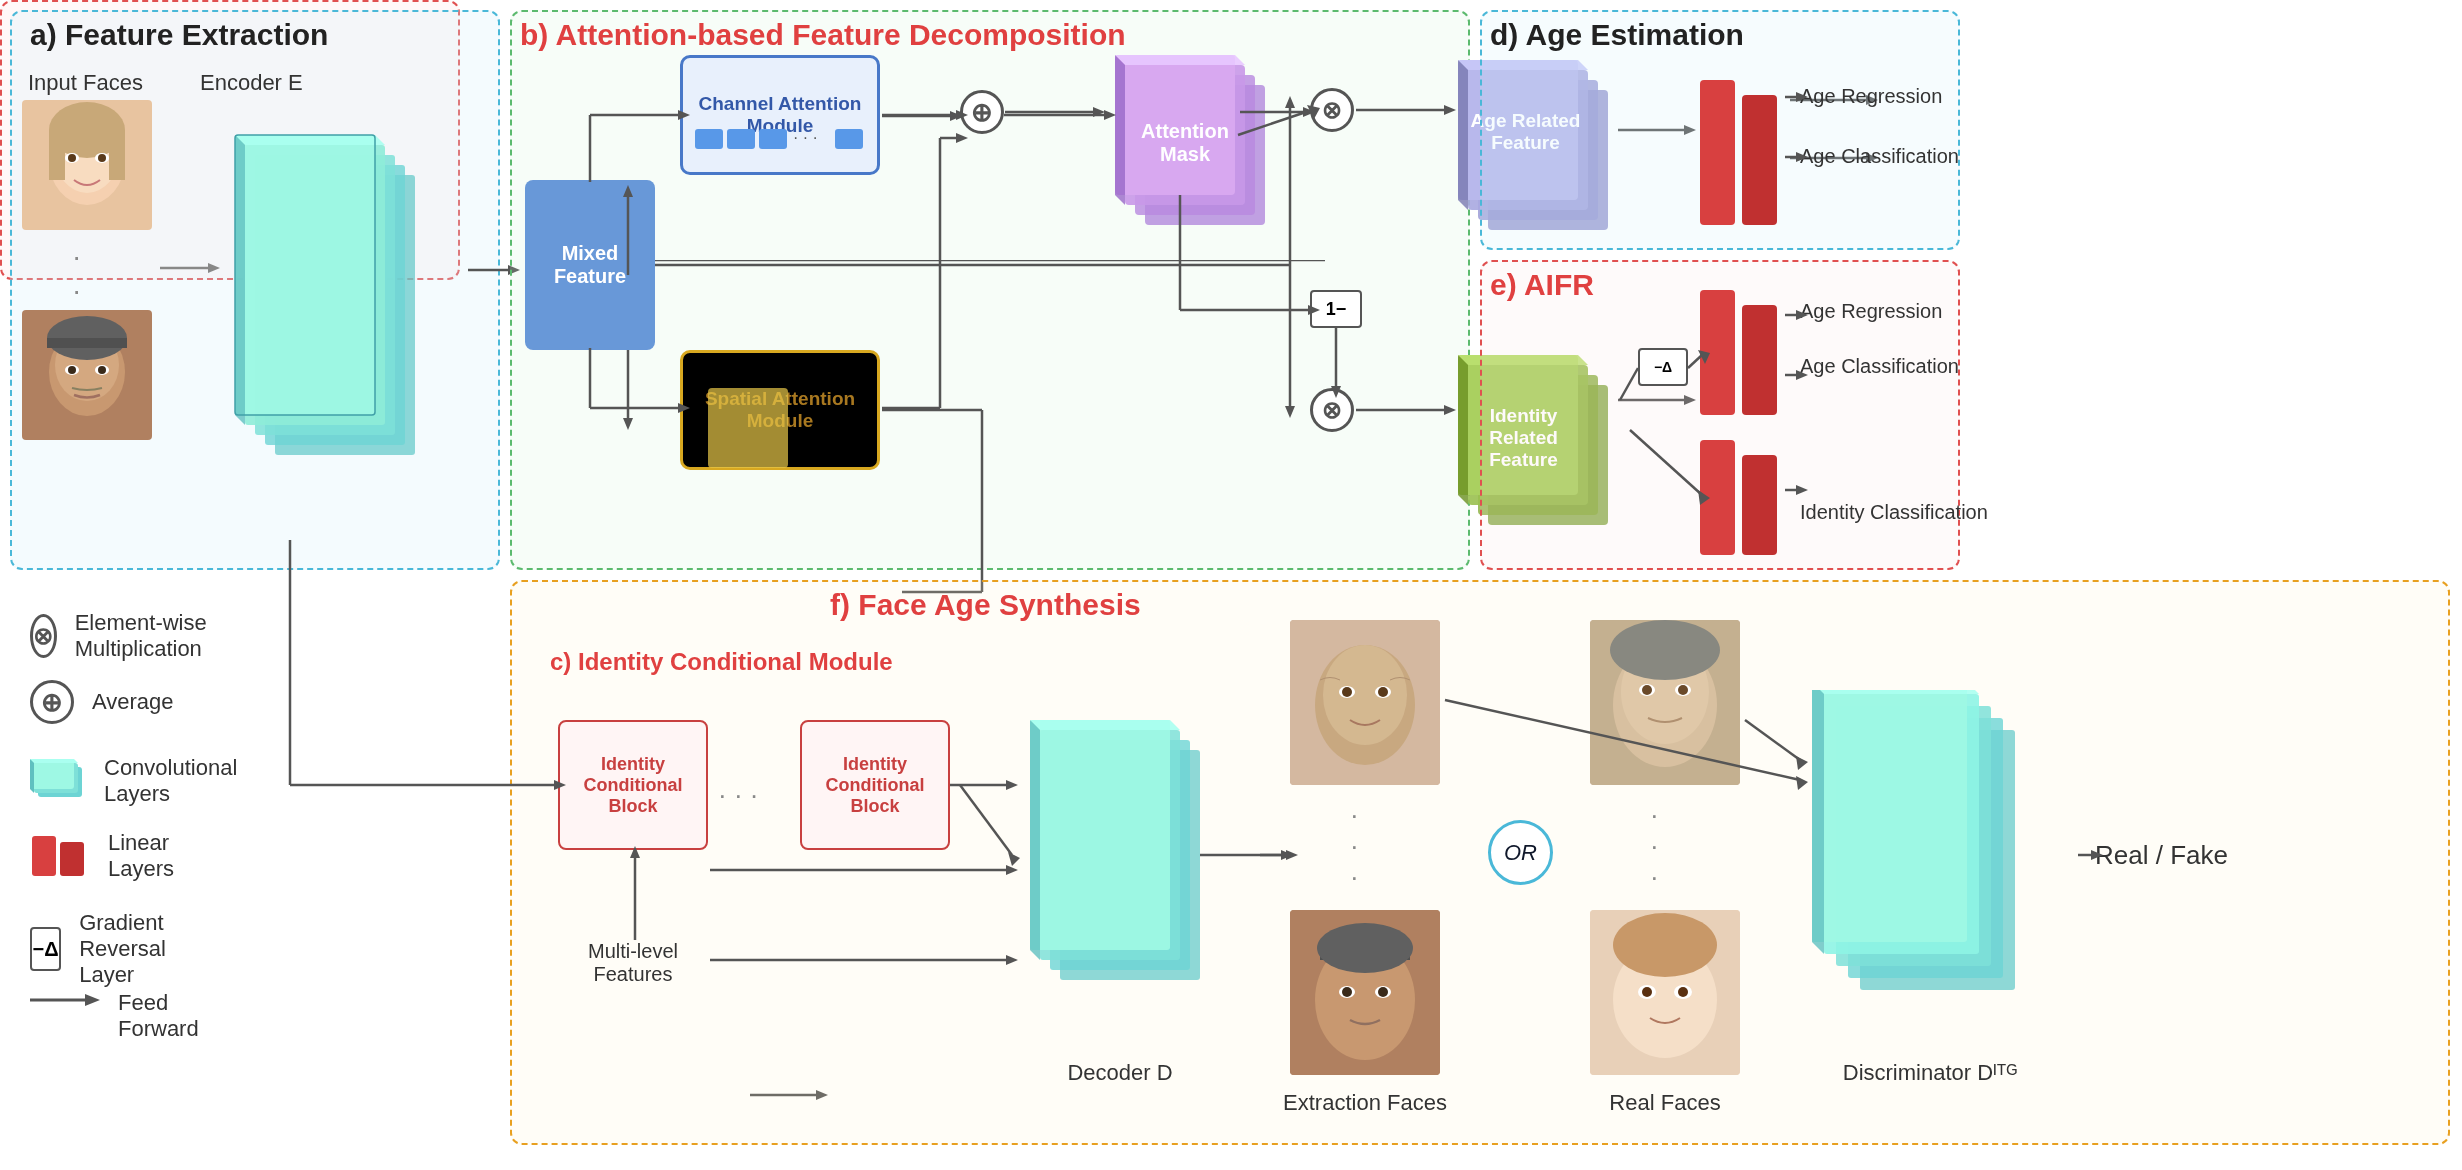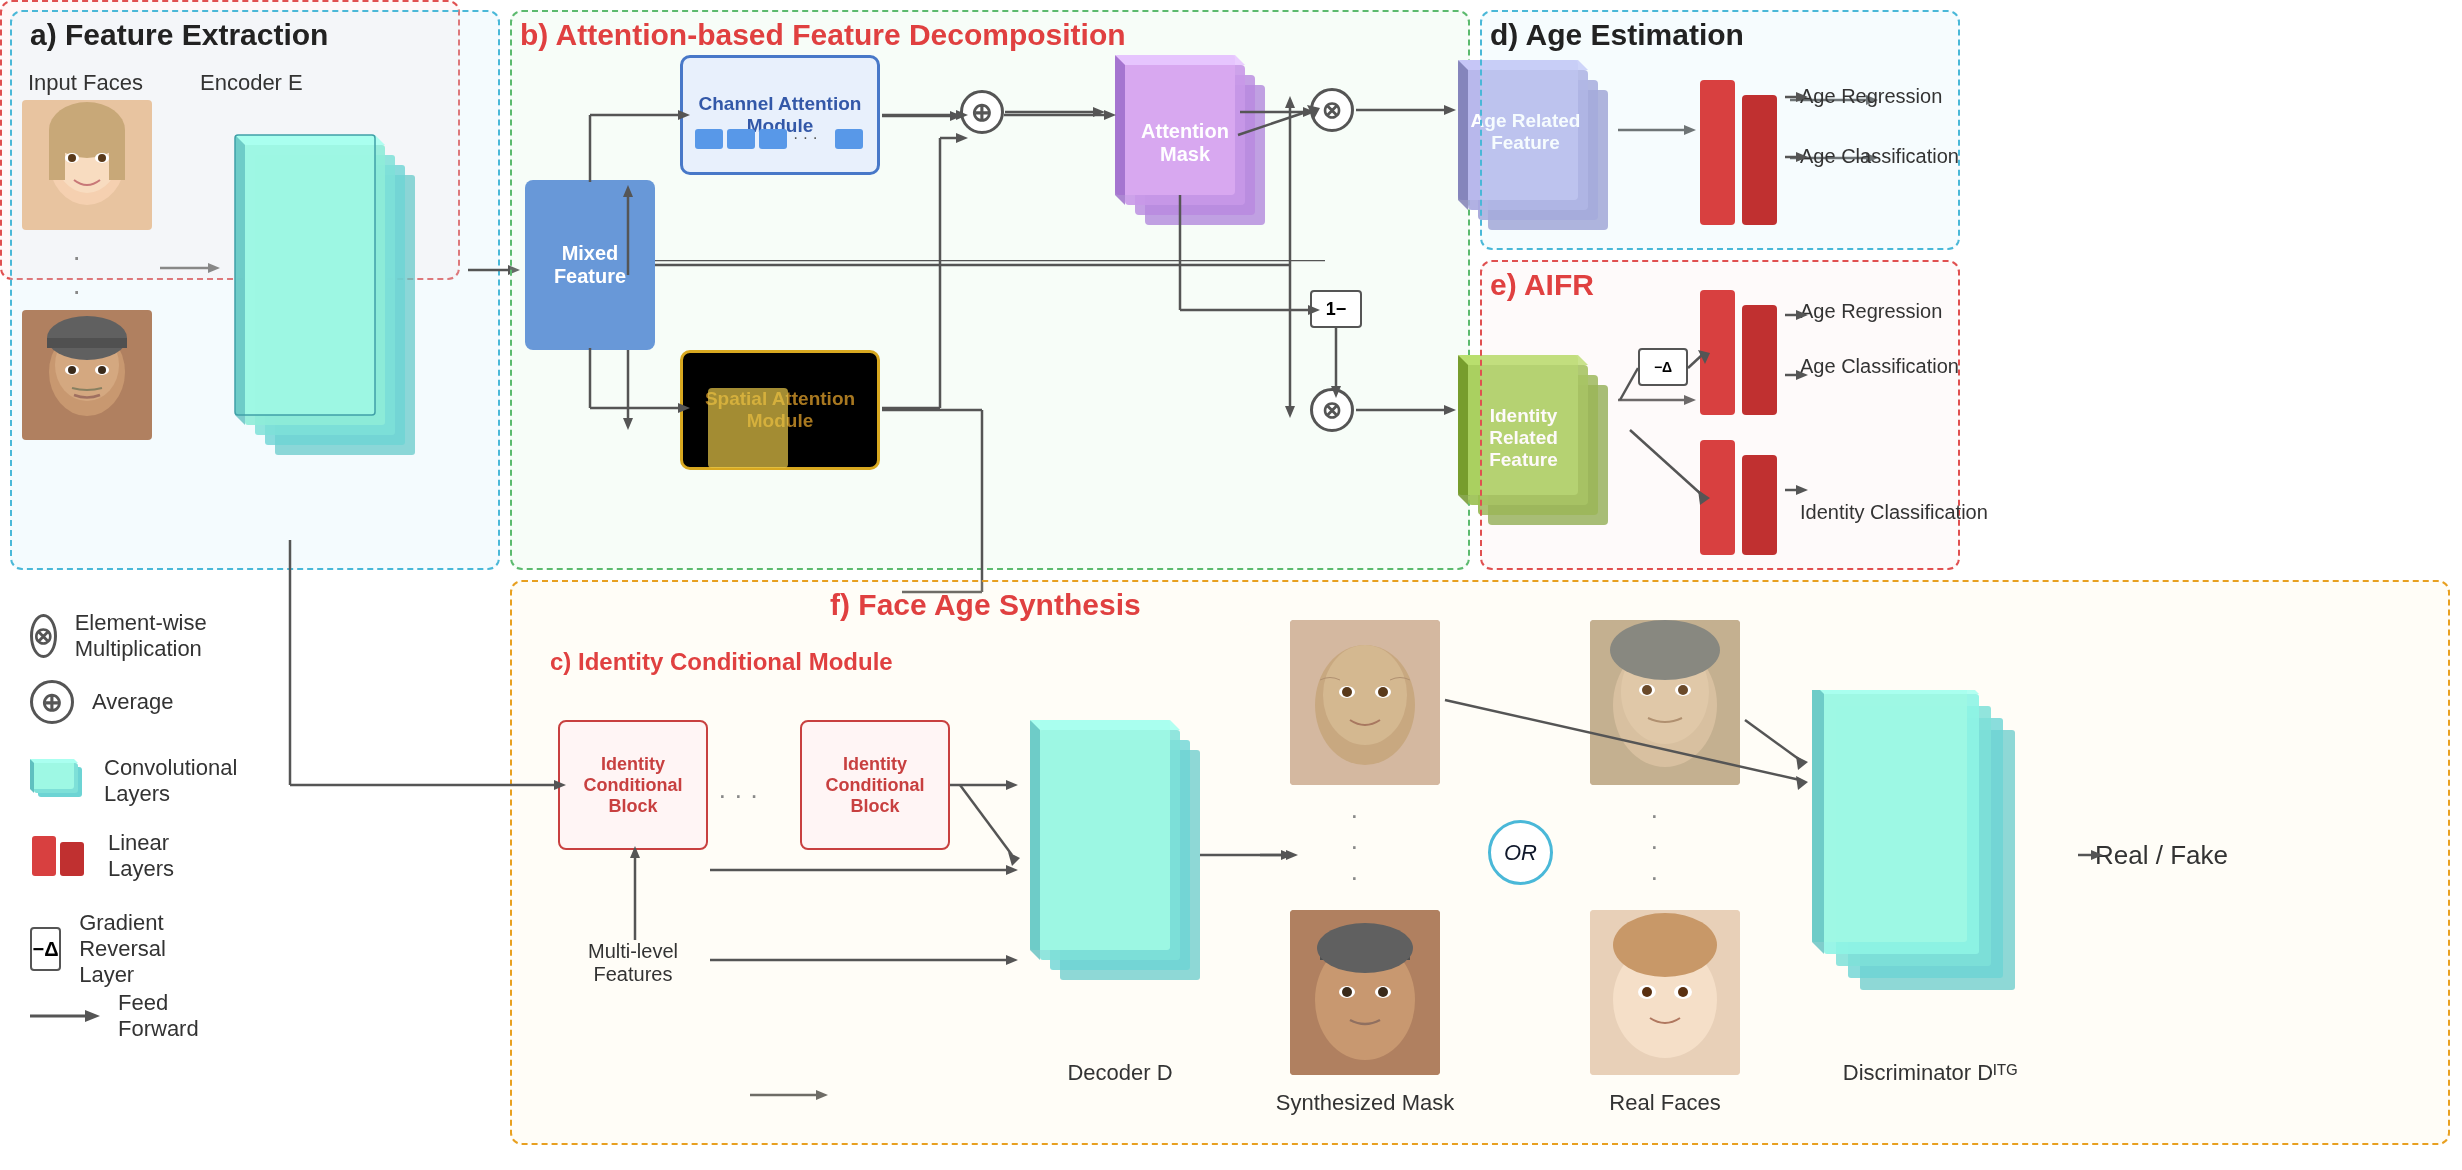--- a/index.html
+++ b/index.html
@@ -517,21 +517,21 @@
       <rect x="30" y="30" width="90" height="20" fill="#505050"></rect>
       <ellipse cx="75" cy="38" rx="48" ry="25" fill="#606060"></ellipse>
       <ellipse cx="57" cy="82" rx="8" ry="6" fill="#fff"></ellipse>
       <ellipse cx="57" cy="82" rx="5" ry="5" fill="#3a2a1a"></ellipse>
       <ellipse cx="93" cy="82" rx="8" ry="6" fill="#fff"></ellipse>
       <ellipse cx="93" cy="82" rx="5" ry="5" fill="#3a2a1a"></ellipse>
       <path d="M60 110 Q75 118 90 110" stroke="#907060" stroke-width="2.5" fill="none"></path>
     </svg>
   </div>
 
-  <div style="position:absolute; left:1265px; top:1090px; font-size:22px; color:#333; text-align:center; width:200px;">Synthesized Mask</div>
+  <div style="position:absolute; left:1265px; top:1090px; font-size:22px; color:#333; text-align:center; width:200px;">Extraction Faces</div>
 
   <div style="position:absolute; left:1488px; top:820px; width:65px; height:65px; border-radius:50%; border:3px solid #4ab8d8; background:#fff; display:flex; align-items:center; justify-content:center; font-size:22px; font-style:italic; color:#0f172a;">OR</div>
 
   <div style="position:absolute; left:1590px; top:620px; width:150px; height:165px; background:#c8a890; border-radius:4px; overflow:hidden;">
     <svg width="150" height="165" viewBox="0 0 150 165">
       <rect width="150" height="165" fill="#c4b090"></rect>
       <ellipse cx="75" cy="85" rx="52" ry="62" fill="#d8c0a0"></ellipse>
       <ellipse cx="75" cy="72" rx="44" ry="52" fill="#e0c8a8"></ellipse>
       <ellipse cx="57" cy="70" rx="8" ry="6" fill="#fff"></ellipse>
       <ellipse cx="57" cy="70" rx="5" ry="5" fill="#6a4a2a"></ellipse>
@@ -628,21 +628,21 @@
         </svg>
       </div>
       <span style="font-size:22px; color:#333;">Linear Layers</span>
     </div>
 
     <div style="position:absolute; left:20px; top:320px; display:flex; align-items:center; gap:18px;">
       <div style="width:60px; height:44px; border:2.5px solid #555; background:#fff; display:flex; align-items:center; justify-content:center; font-size:20px; font-weight:bold; border-radius:4px;">−Δ</div>
       <span style="font-size:22px; color:#333;">Gradient Reversal Layer</span>
     </div>
 
-    <div style="position:absolute; left:20px; top:400px; display:flex; align-items:center; gap:18px;">
+    <div style="position:absolute; left:20px; top:400px; display:flex; align-items:flex-start; gap:18px;">
       <div style="width:70px; height:20px;">
         <svg width="70" height="20" viewBox="0 0 70 20">
           <line x1="0" y1="10" x2="55" y2="10" stroke="#555" stroke-width="3"></line>
           <polygon points="55,4 70,10 55,16" fill="#555"></polygon>
         </svg>
       </div>
       <span style="font-size:22px; color:#333;">Feed Forward</span>
     </div>
   </div>
 

